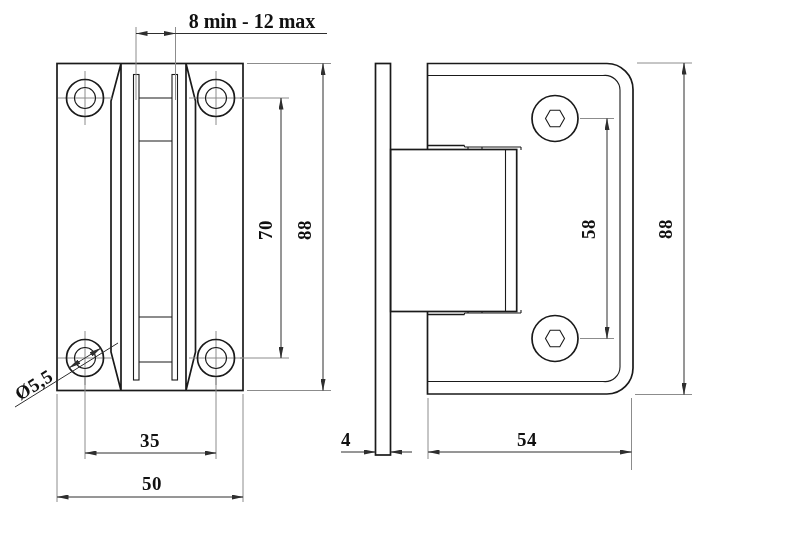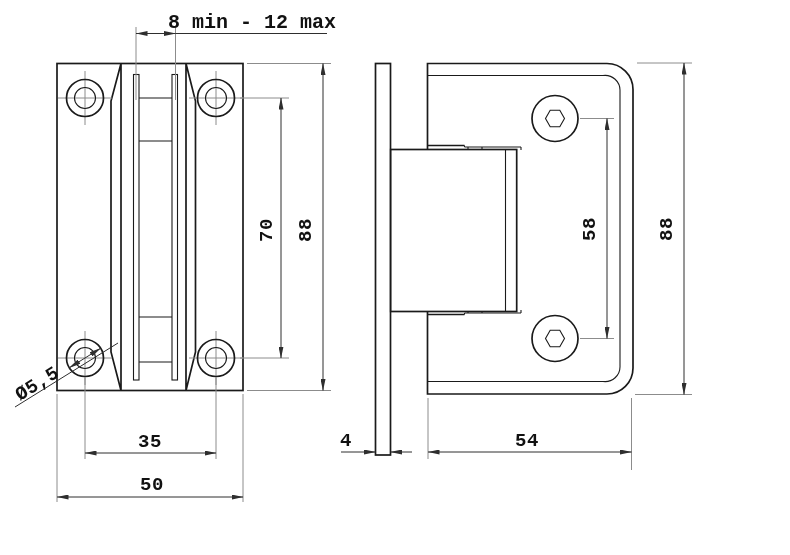--- a/index.html
+++ b/index.html
@@ -1,17 +1,17 @@
 <!DOCTYPE html>
 <html style="--outline: #1a1a1a; --dimline: #2e2e2e; --extline: #8c8c8c; --text: #111111; --background: #ffffff;"><head>
 <meta charset="utf-8">
 <style>
   html,body{margin:0;padding:0;background:#ffffff;}
   .stage{position:relative;width:790px;height:555px;background:#fff;overflow:hidden;
-         font-family:Liberation Mono, monospace;}
+         font-family:Liberation Serif, serif;}
   svg{display:block;}
   .olf  { fill:#ffffff; stroke:var(--outline,#1a1a1a); stroke-width:1.7; stroke-linejoin:miter; }
   .ol   { fill:none;    stroke:var(--outline,#1a1a1a); stroke-width:1.7; }
   .thin { fill:none;    stroke:var(--outline,#1a1a1a); stroke-width:1.1; }
   .dim  { fill:none;    stroke:var(--dimline,#2e2e2e); stroke-width:1; }
   .ext  { fill:none;    stroke:var(--extline,#8c8c8c); stroke-width:1; }
   .lbl  { font-weight:bold; font-size:19px; fill:var(--text,#111111); letter-spacing:0.5px; }
   .lbl-title { font-weight:bold; font-size:20px; fill:var(--text,#111111); }
 </style>
 </head>

